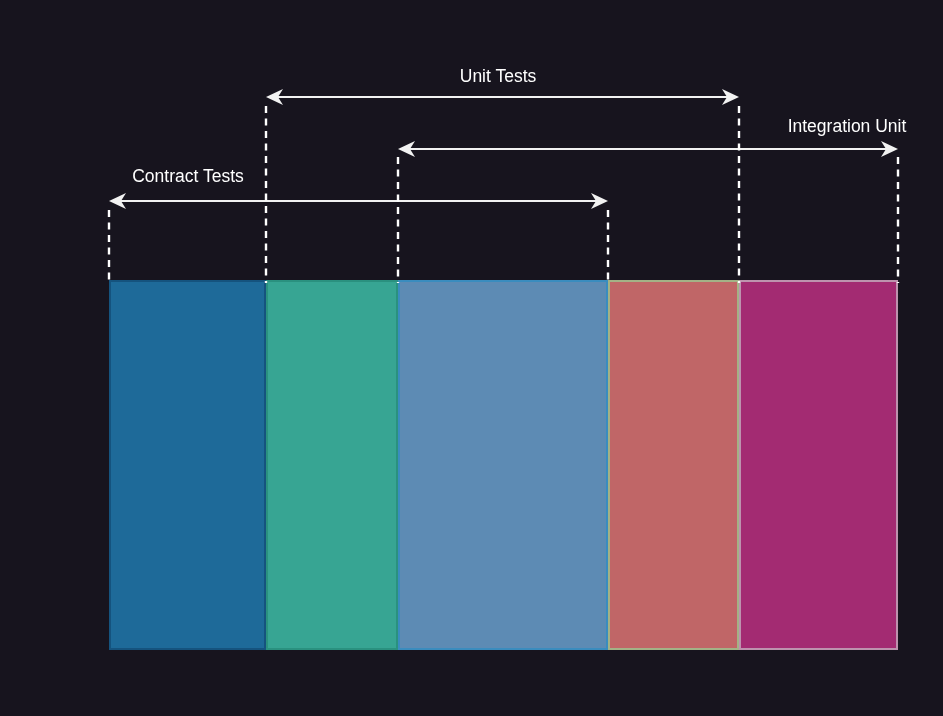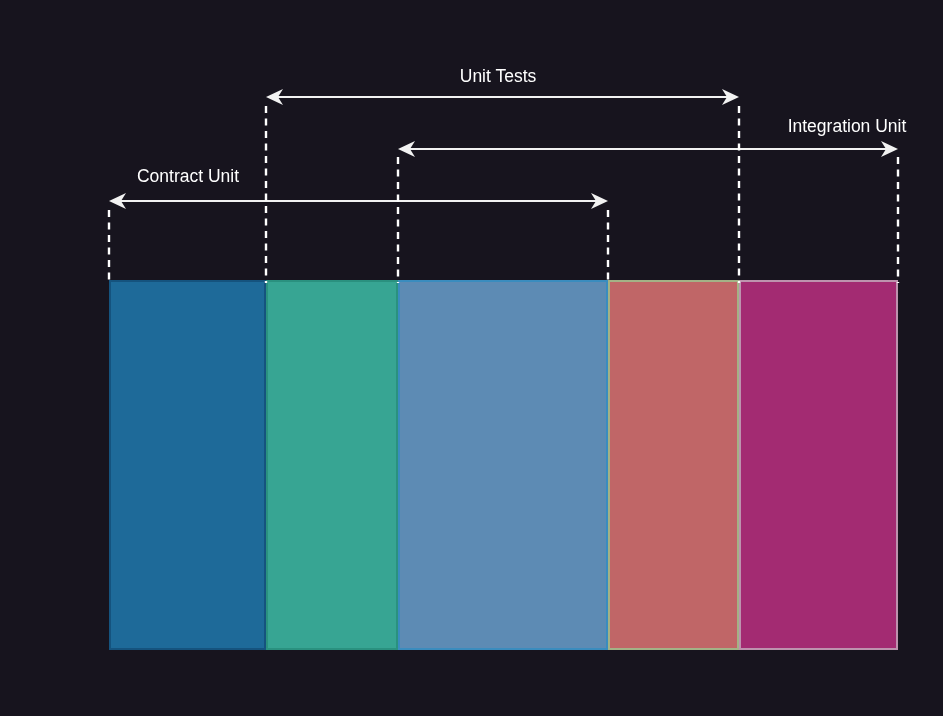--- a/index.html
+++ b/index.html
@@ -47,21 +47,21 @@
   .band-4{left:574px;width:131px;}
   .band-5{left:705px;width:159px;}
 </style>
 </head>
 <body>
 
 <div class="canvas">
 
   <div class="scope-label label-unit">Unit Tests</div>
   <div class="scope-label label-integration">Integration Unit</div>
-  <div class="scope-label label-contract">Contract Unit</div>
+  <div class="scope-label label-contract">Contract Tests</div>
 
   <div class="band band-1" style="background: rgb(30, 106, 153); border-color: rgb(21, 83, 126);"></div>
   <div class="band band-2" style="background: rgb(55, 165, 147); border-color: rgb(42, 145, 127);"></div>
   <div class="band band-3" style="background: rgb(93, 139, 180); border-color: rgb(58, 140, 190);"></div>
   <div class="band band-4" style="background: rgb(192, 102, 103); border-color: rgb(163, 178, 134);"></div>
   <div class="band band-5" style="background: rgb(163, 43, 114); border-color: rgb(189, 147, 174);"></div>
 
   <svg class="overlay" width="943" height="716" viewBox="0 0 943 716">
 
     <g>

